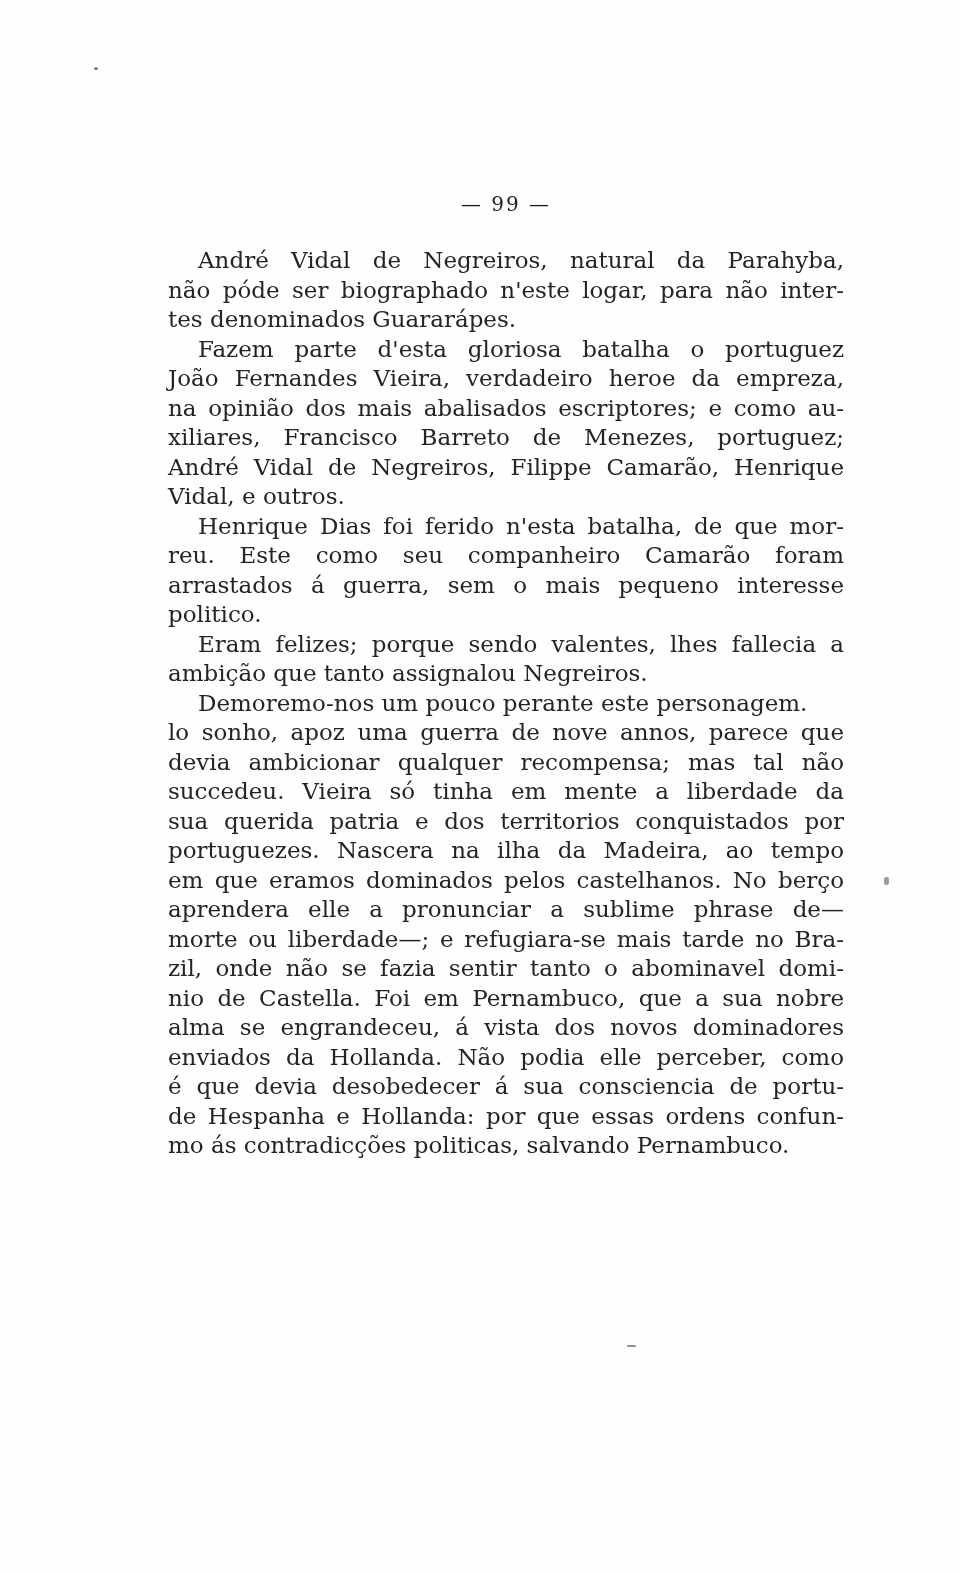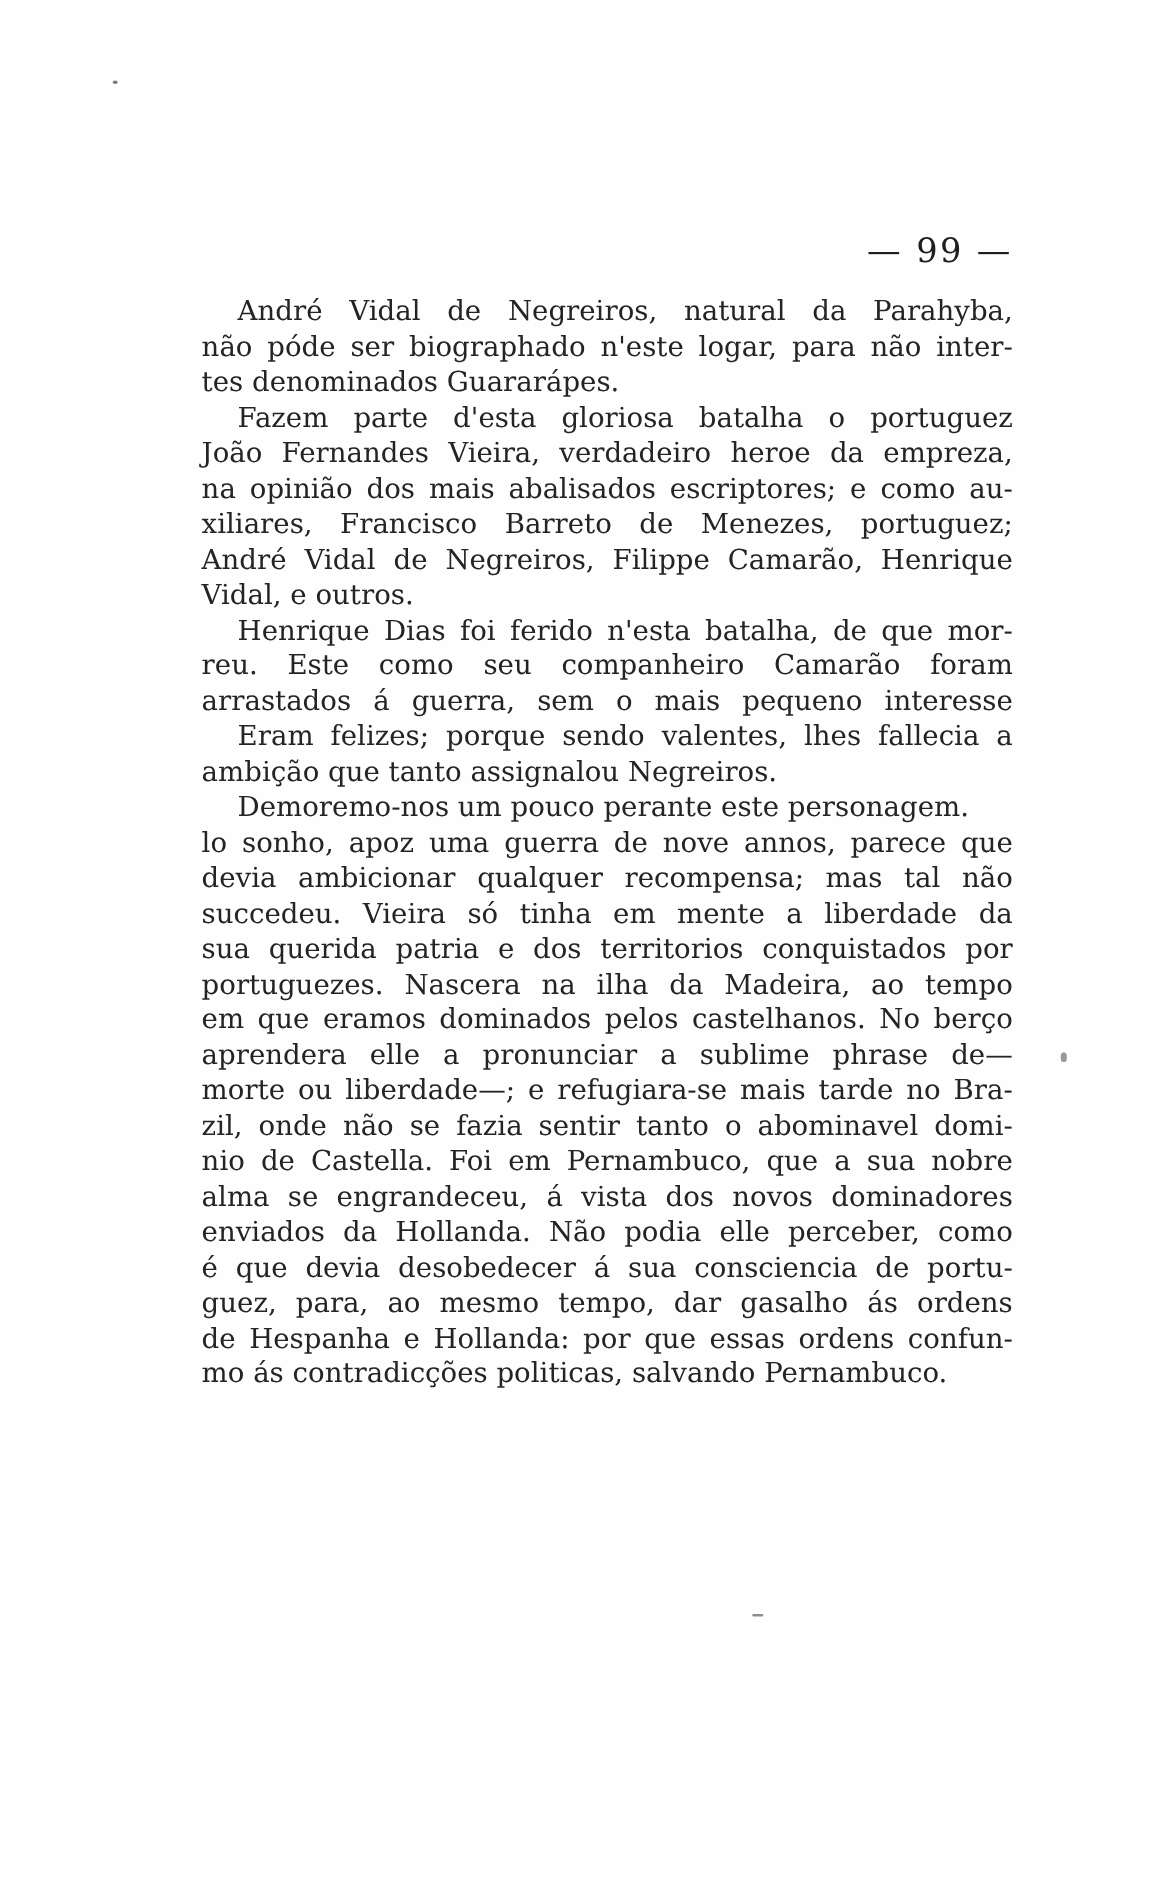--- a/index.html
+++ b/index.html
@@ -13,22 +13,22 @@
     background: #fefefe;
     font-family: "DejaVu Serif", "Liberation Serif", serif;
     color: #222222;
     overflow: hidden;
   }
   .page-number {
     position: absolute;
     top: 192px;
     left: 168px;
     width: 676px;
-    text-align: right;
-    font-size: 28px;
+    text-align: center;
+    font-size: 20px;
     letter-spacing: 2px;
     color: #1e1e1e;
   }
   .page-text {
     position: absolute;
     top: 246px;
     left: 168px;
     width: 676px;
   }
   .paragraph {
@@ -88,20 +88,21 @@
       <div class="line">João Fernandes Vieira, verdadeiro heroe da empreza,</div>
       <div class="line">na opinião dos mais abalisados escriptores; e como au-</div>
       <div class="line">xiliares, Francisco Barreto de Menezes, portuguez;</div>
       <div class="line">André Vidal de Negreiros, Filippe Camarão, Henrique</div>
       <div class="line last">Vidal, e outros.</div>
     </div>
     <div class="paragraph">
       <div class="line first">Henrique Dias foi ferido n'esta batalha, de que mor-</div>
       <div class="line">reu. Este como seu companheiro Camarão foram</div>
       <div class="line">arrastados á guerra, sem o mais pequeno interesse</div>
+      <div class="line last">politico.</div>
     </div>
     <div class="paragraph">
       <div class="line first">Eram felizes; porque sendo valentes, lhes fallecia a</div>
       <div class="line last">ambição que tanto assignalou Negreiros.</div>
     </div>
     <div class="paragraph">
       <div class="line first last">Demoremo-nos um pouco perante este personagem.</div>
     </div>
     <div class="paragraph">
       <div class="line">lo sonho, apoz uma guerra de nove annos, parece que</div>
@@ -110,17 +111,16 @@
       <div class="line">sua querida patria e dos territorios conquistados por</div>
       <div class="line">portuguezes. Nascera na ilha da Madeira, ao tempo</div>
       <div class="line">em que eramos dominados pelos castelhanos. No berço</div>
       <div class="line">aprendera elle a pronunciar a sublime phrase de—</div>
       <div class="line">morte ou liberdade—; e refugiara-se mais tarde no Bra-</div>
       <div class="line">zil, onde não se fazia sentir tanto o abominavel domi-</div>
       <div class="line">nio de Castella. Foi em Pernambuco, que a sua nobre</div>
       <div class="line">alma se engrandeceu, á vista dos novos dominadores</div>
       <div class="line">enviados da Hollanda. Não podia elle perceber, como</div>
       <div class="line">é que devia desobedecer á sua consciencia de portu-</div>
-      <div class="line">guez, para, ao mesmo tempo, dar gasalho ás ordens</div>
       <div class="line">de Hespanha e Hollanda: por que essas ordens confun-</div>
       <div class="line last">mo ás contradicções politicas, salvando Pernambuco.</div>
     </div>
   </div>
 
 </body></html>

